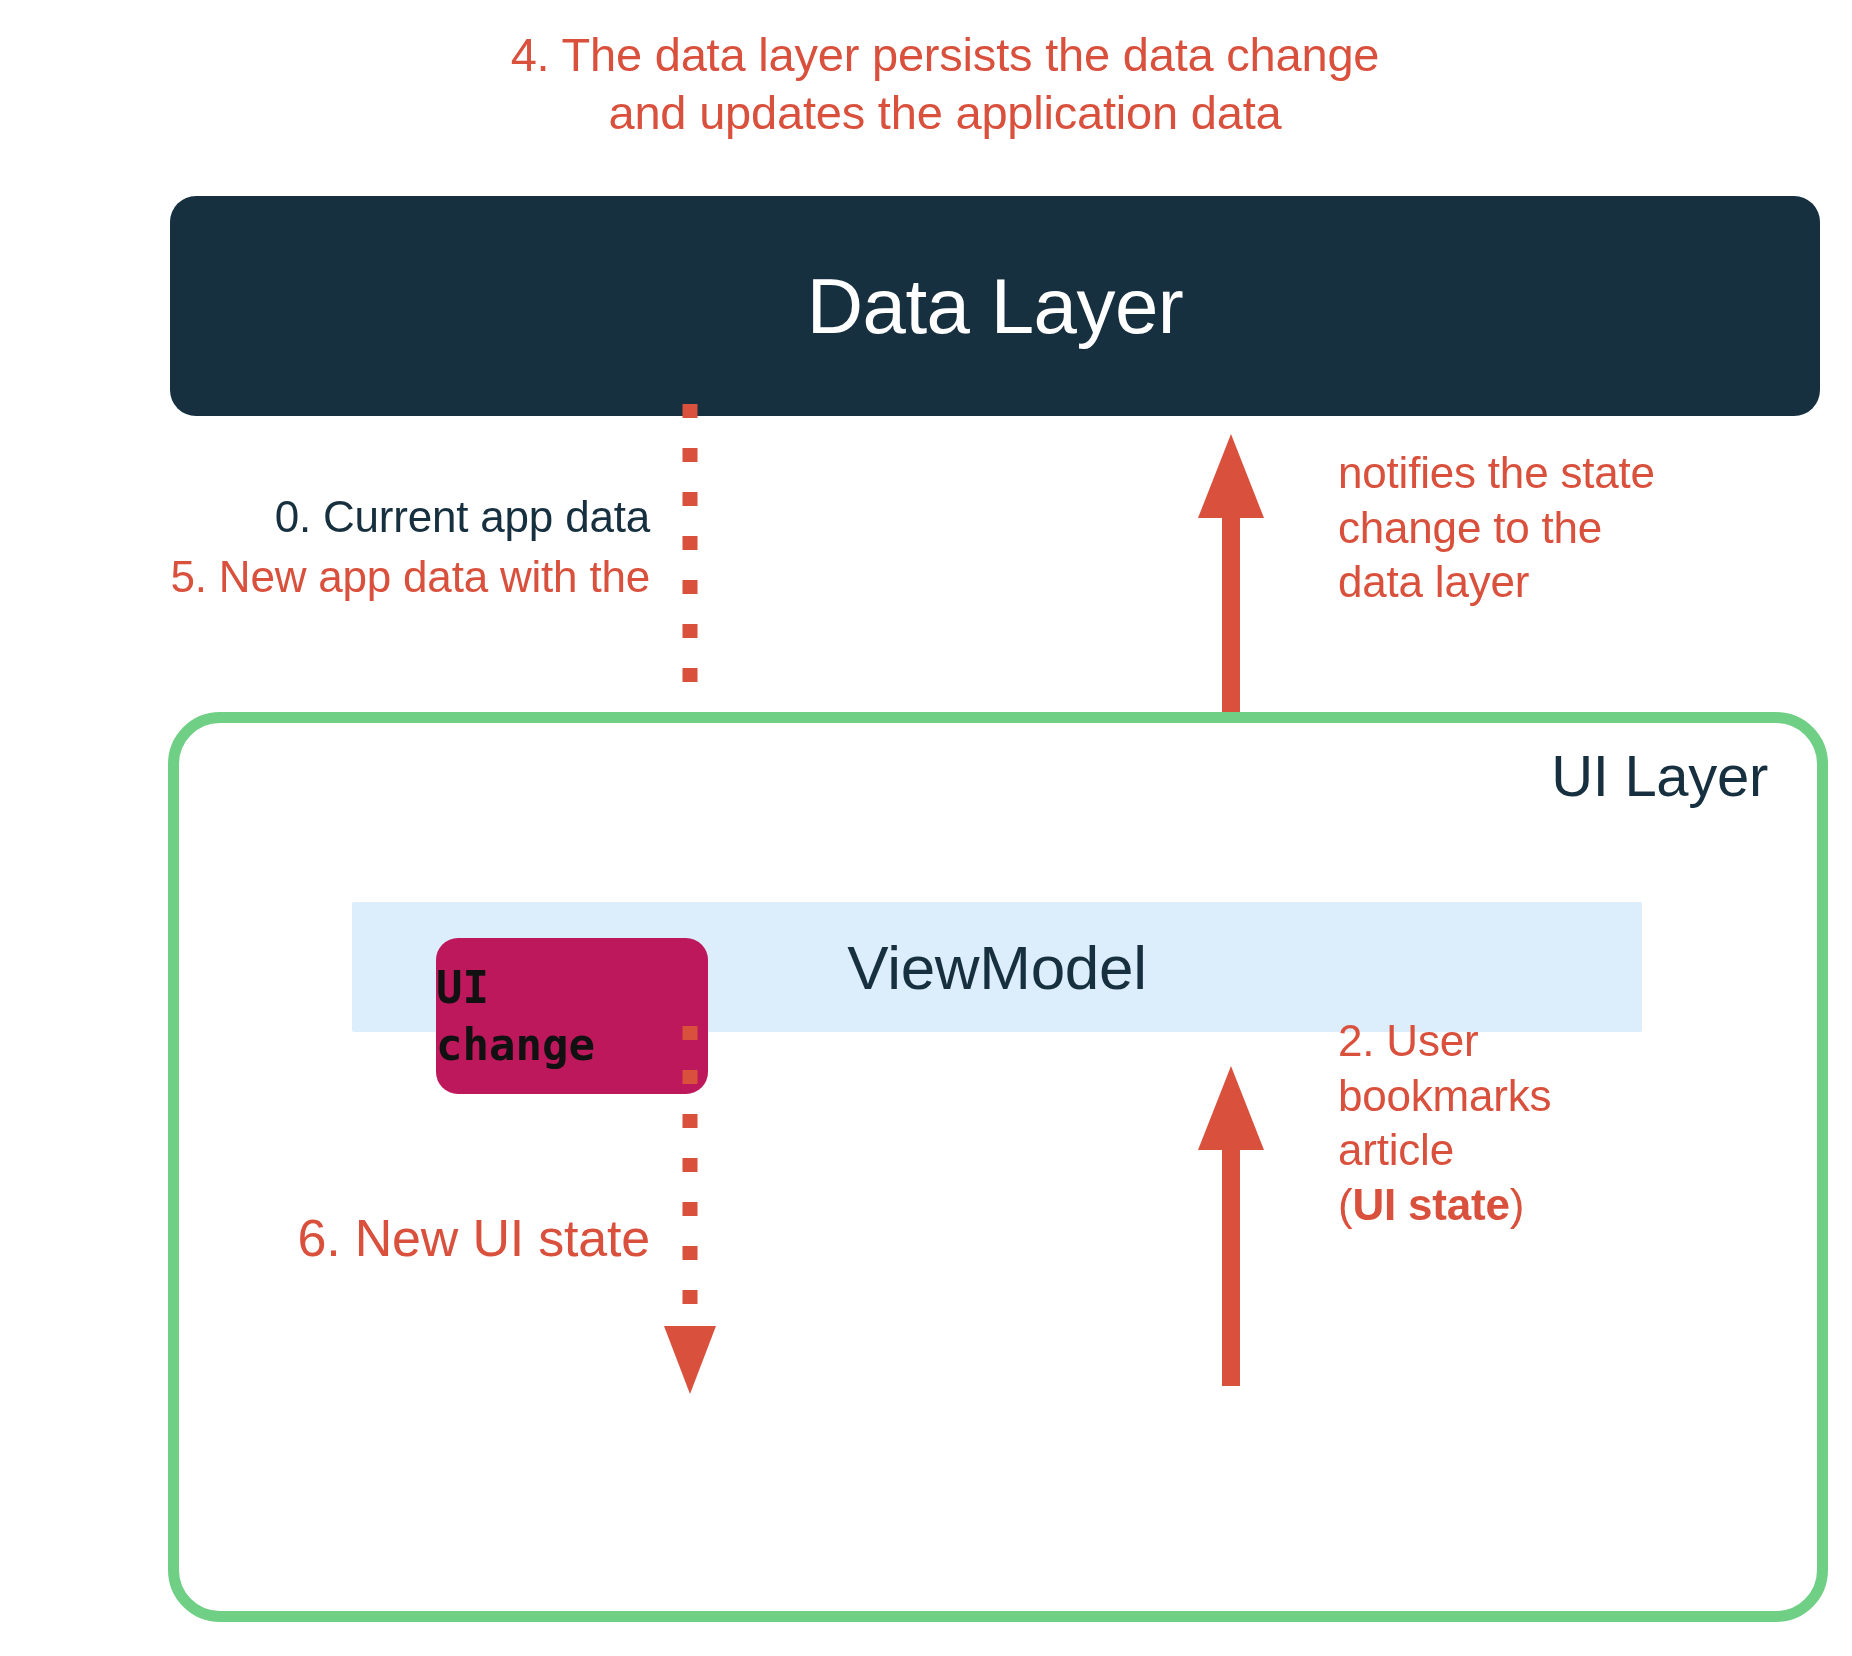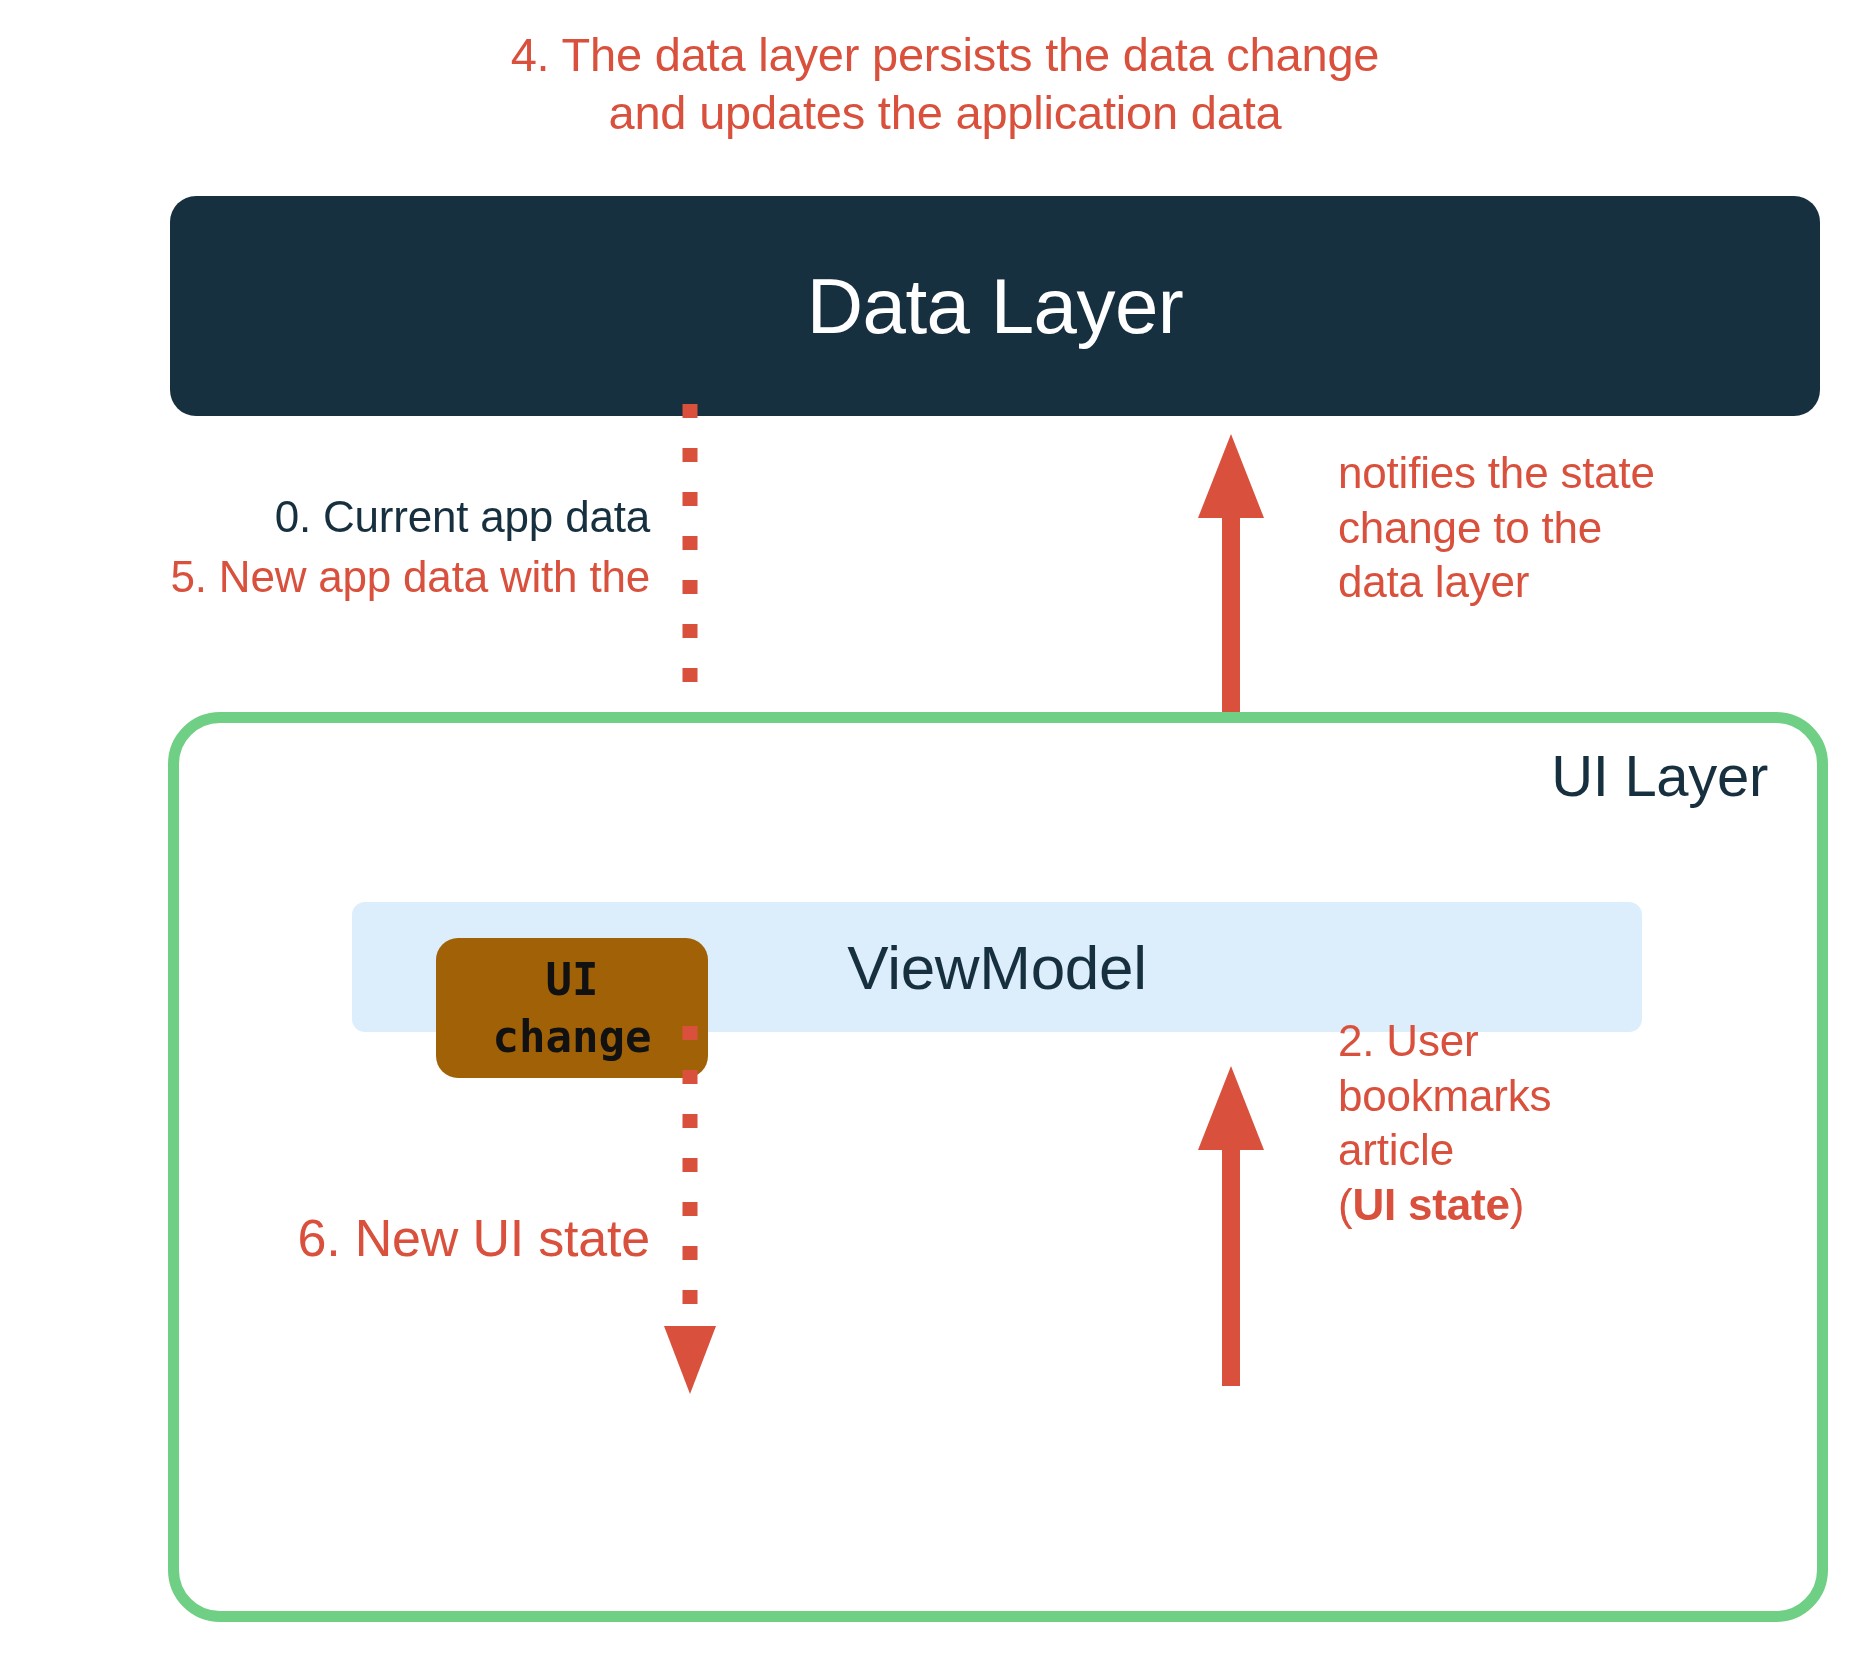--- a/index.html
+++ b/index.html
@@ -75,42 +75,42 @@
     letter-spacing: -0.3px;
   }
 
   
   .viewmodel-box {
     left: 352px;
     top: 902px;
     width: 1290px;
     height: 130px;
     background: #DCEDFB;
-    border-radius: 13px;
+    border-radius: 2px;
     display: flex;
     align-items: center;
     justify-content: center;
   }
   .viewmodel-label {
     font-size: 62px;
     color: #17303F;
     letter-spacing: -0.3px;
   }
 
   
   .ui-state-chip {
     left: 436px;
     top: 938px;
     width: 272px;
-    height: 140px;
-    background: #a16207;
+    height: 156px;
+    background: #be185d;
     border-radius: 22px;
     display: flex;
     flex-direction: column;
-    align-items: center;
+    align-items: flex-start;
     justify-content: center;
     font-family: "DejaVu Sans Mono", "Liberation Mono", monospace;
     font-weight: 700;
     font-size: 44px;
     color: #111111;
     line-height: 1.3;
   }
 
   
   .note {

